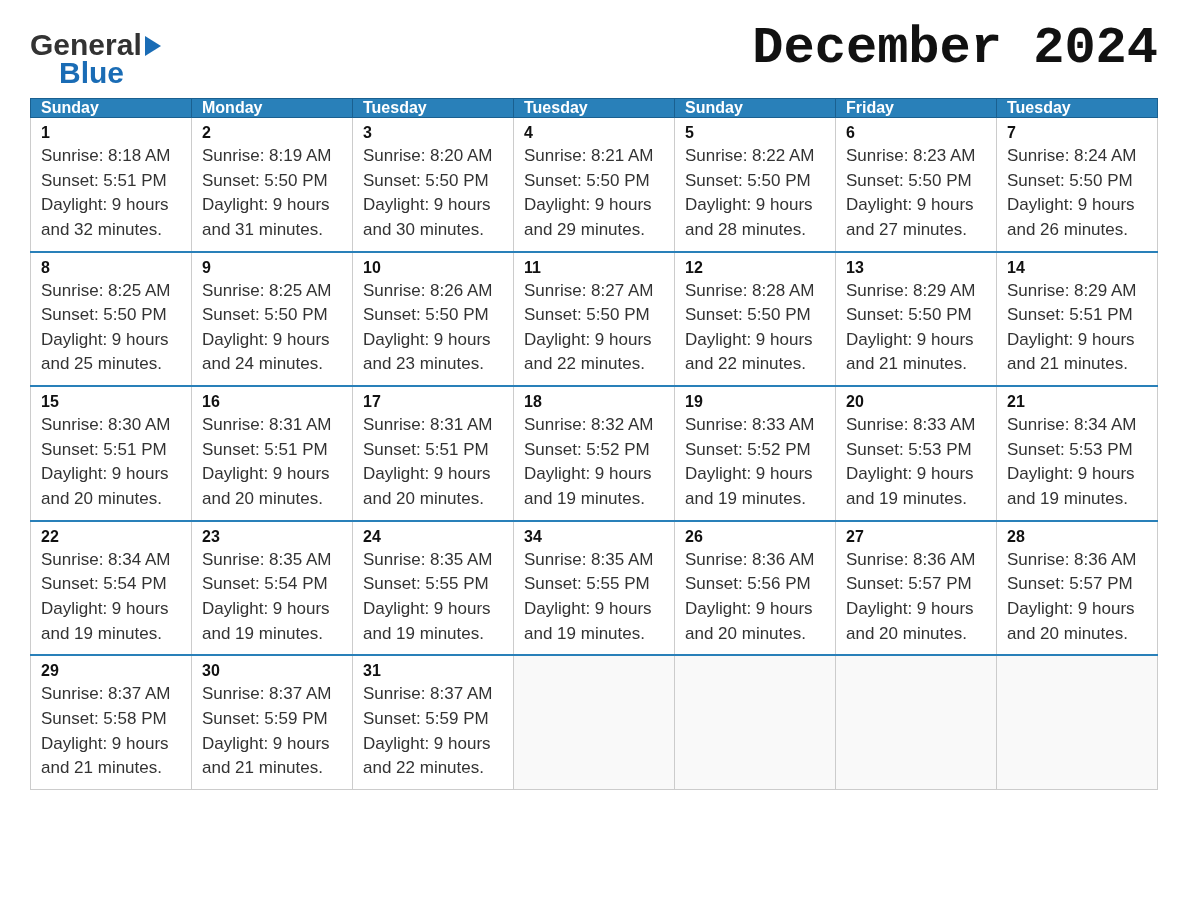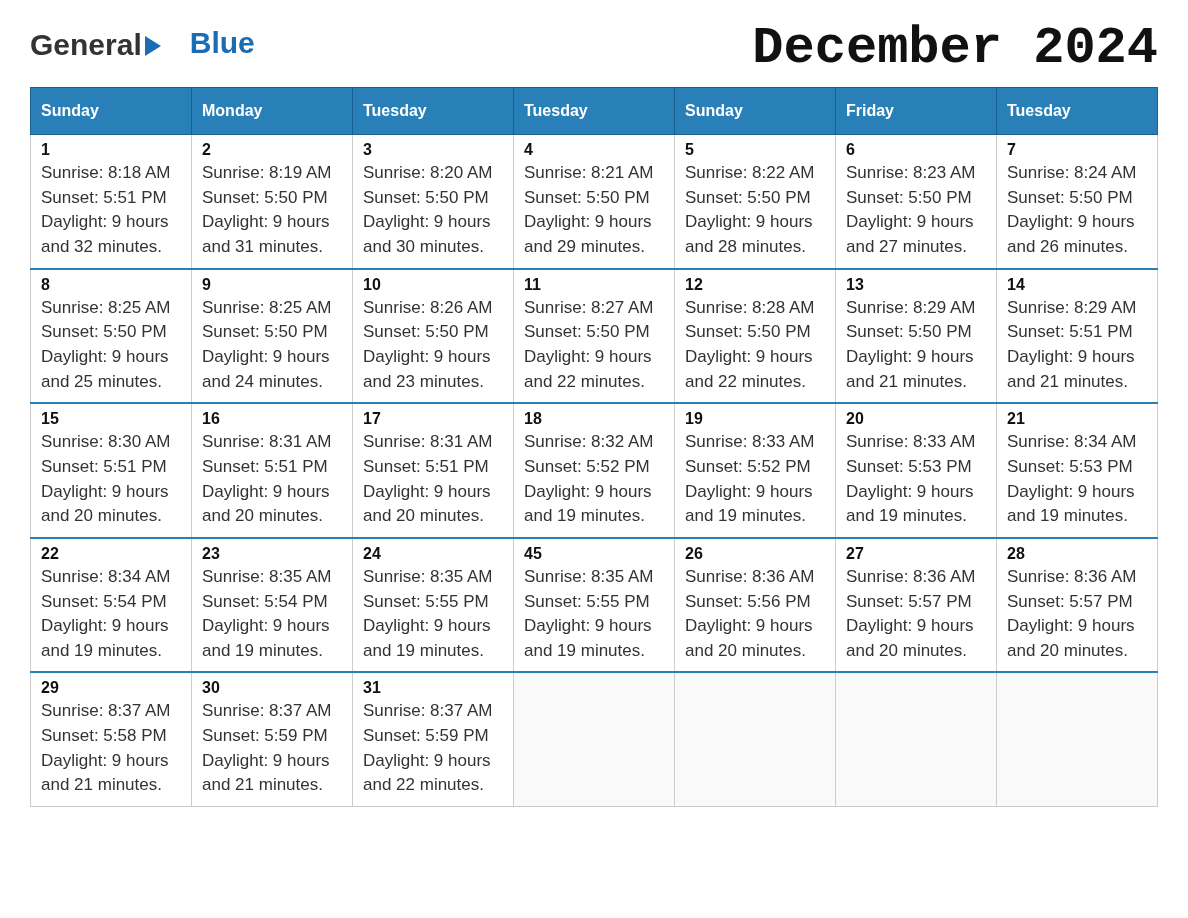--- a/index.html
+++ b/index.html
@@ -40,21 +40,21 @@
     table {
       width: 100%;
       border-collapse: collapse;
       margin-top: 8px;
     }
     thead tr th {
       background-color: #2980b9;
       color: #ffffff;
       font-size: 16px;
       font-weight: bold;
-      padding: 14px 10px;
+      padding: 0 10px;
       text-align: left;
       border: 1px solid #1a6090;
     }
     tbody tr td {
       vertical-align: top;
       padding: 6px 10px 8px 10px;
       border: 1px solid #cccccc;
       font-size: 13px;
       color: #333;
       background: #ffffff;
@@ -79,21 +79,21 @@
     td.empty {
       background: #f9f9f9;
     }
     .logo-wrapper {
       display: flex;
       flex-direction: row;
       align-items: center;
     }
     .logo-block {
       display: flex;
-      flex-direction: row;
+      flex-direction: column;
       margin-left: 0;
     }
     .logo-row1 {
       display: flex;
       align-items: center;
       font-size: 30px;
       font-weight: bold;
       color: #333;
       line-height: 1;
     }
@@ -173,21 +173,21 @@
         <td><span class="day-num">17</span><span class="day-info">Sunrise: 8:31 AM<br>Sunset: 5:51 PM<br>Daylight: 9 hours<br>and 20 minutes.</span></td>
         <td><span class="day-num">18</span><span class="day-info">Sunrise: 8:32 AM<br>Sunset: 5:52 PM<br>Daylight: 9 hours<br>and 19 minutes.</span></td>
         <td><span class="day-num">19</span><span class="day-info">Sunrise: 8:33 AM<br>Sunset: 5:52 PM<br>Daylight: 9 hours<br>and 19 minutes.</span></td>
         <td><span class="day-num">20</span><span class="day-info">Sunrise: 8:33 AM<br>Sunset: 5:53 PM<br>Daylight: 9 hours<br>and 19 minutes.</span></td>
         <td><span class="day-num">21</span><span class="day-info">Sunrise: 8:34 AM<br>Sunset: 5:53 PM<br>Daylight: 9 hours<br>and 19 minutes.</span></td>
       </tr>
       <tr>
         <td><span class="day-num">22</span><span class="day-info">Sunrise: 8:34 AM<br>Sunset: 5:54 PM<br>Daylight: 9 hours<br>and 19 minutes.</span></td>
         <td><span class="day-num">23</span><span class="day-info">Sunrise: 8:35 AM<br>Sunset: 5:54 PM<br>Daylight: 9 hours<br>and 19 minutes.</span></td>
         <td><span class="day-num">24</span><span class="day-info">Sunrise: 8:35 AM<br>Sunset: 5:55 PM<br>Daylight: 9 hours<br>and 19 minutes.</span></td>
-        <td><span class="day-num">45</span><span class="day-info">Sunrise: 8:35 AM<br>Sunset: 5:55 PM<br>Daylight: 9 hours<br>and 19 minutes.</span></td>
+        <td><span class="day-num">34</span><span class="day-info">Sunrise: 8:35 AM<br>Sunset: 5:55 PM<br>Daylight: 9 hours<br>and 19 minutes.</span></td>
         <td><span class="day-num">26</span><span class="day-info">Sunrise: 8:36 AM<br>Sunset: 5:56 PM<br>Daylight: 9 hours<br>and 20 minutes.</span></td>
         <td><span class="day-num">27</span><span class="day-info">Sunrise: 8:36 AM<br>Sunset: 5:57 PM<br>Daylight: 9 hours<br>and 20 minutes.</span></td>
         <td><span class="day-num">28</span><span class="day-info">Sunrise: 8:36 AM<br>Sunset: 5:57 PM<br>Daylight: 9 hours<br>and 20 minutes.</span></td>
       </tr>
       <tr>
         <td><span class="day-num">29</span><span class="day-info">Sunrise: 8:37 AM<br>Sunset: 5:58 PM<br>Daylight: 9 hours<br>and 21 minutes.</span></td>
         <td><span class="day-num">30</span><span class="day-info">Sunrise: 8:37 AM<br>Sunset: 5:59 PM<br>Daylight: 9 hours<br>and 21 minutes.</span></td>
         <td><span class="day-num">31</span><span class="day-info">Sunrise: 8:37 AM<br>Sunset: 5:59 PM<br>Daylight: 9 hours<br>and 22 minutes.</span></td>
         <td class="empty"></td>
         <td class="empty"></td>

